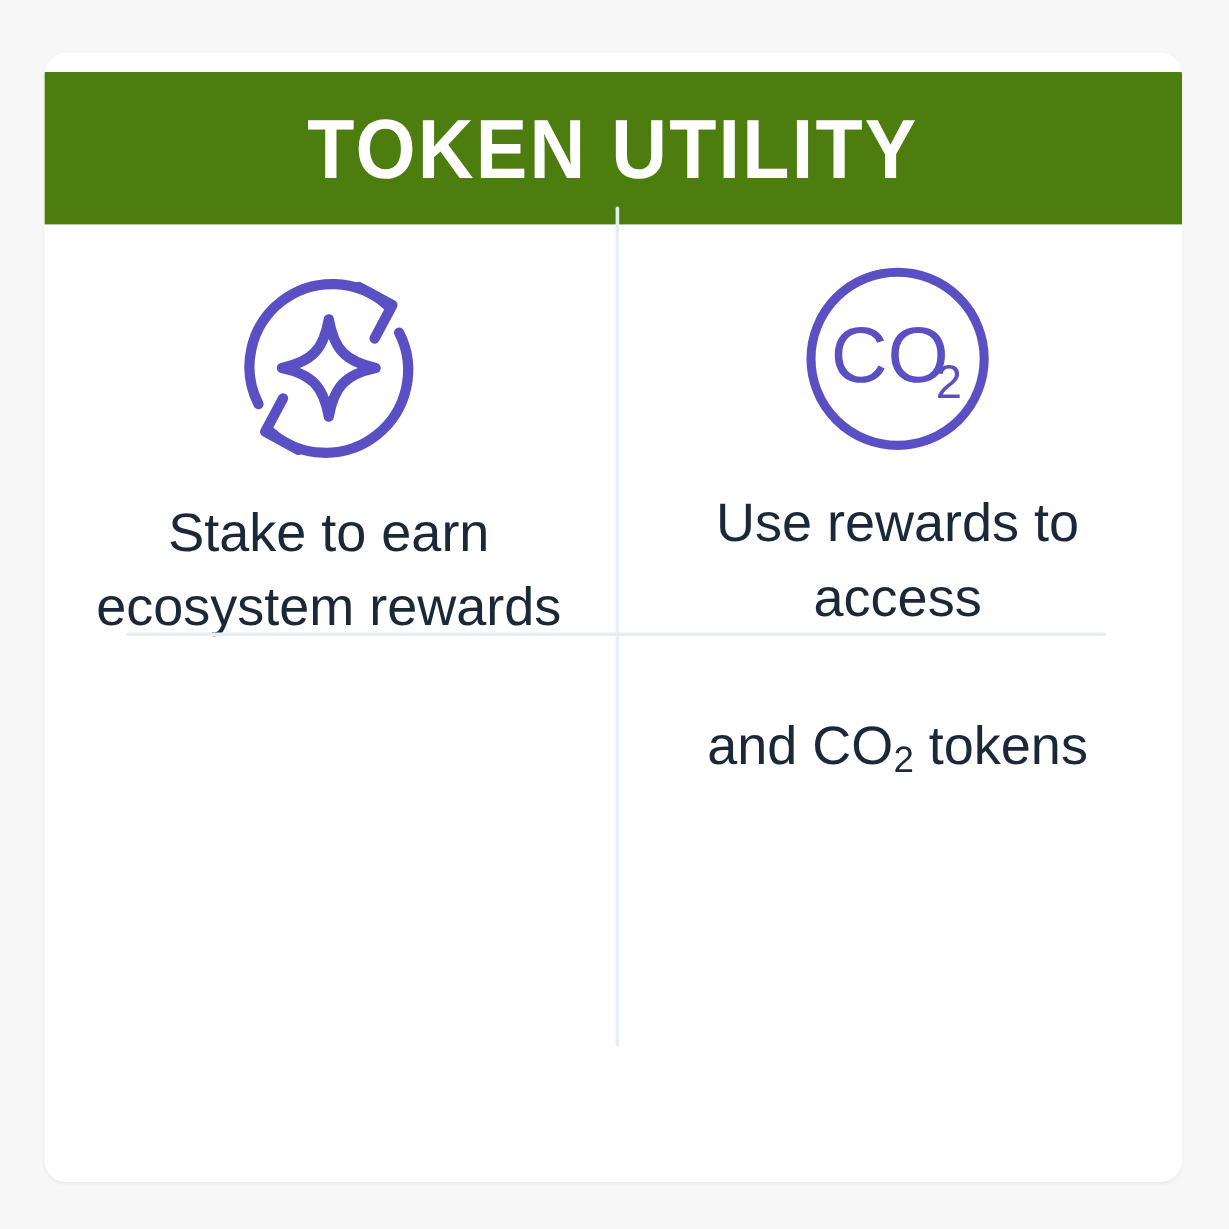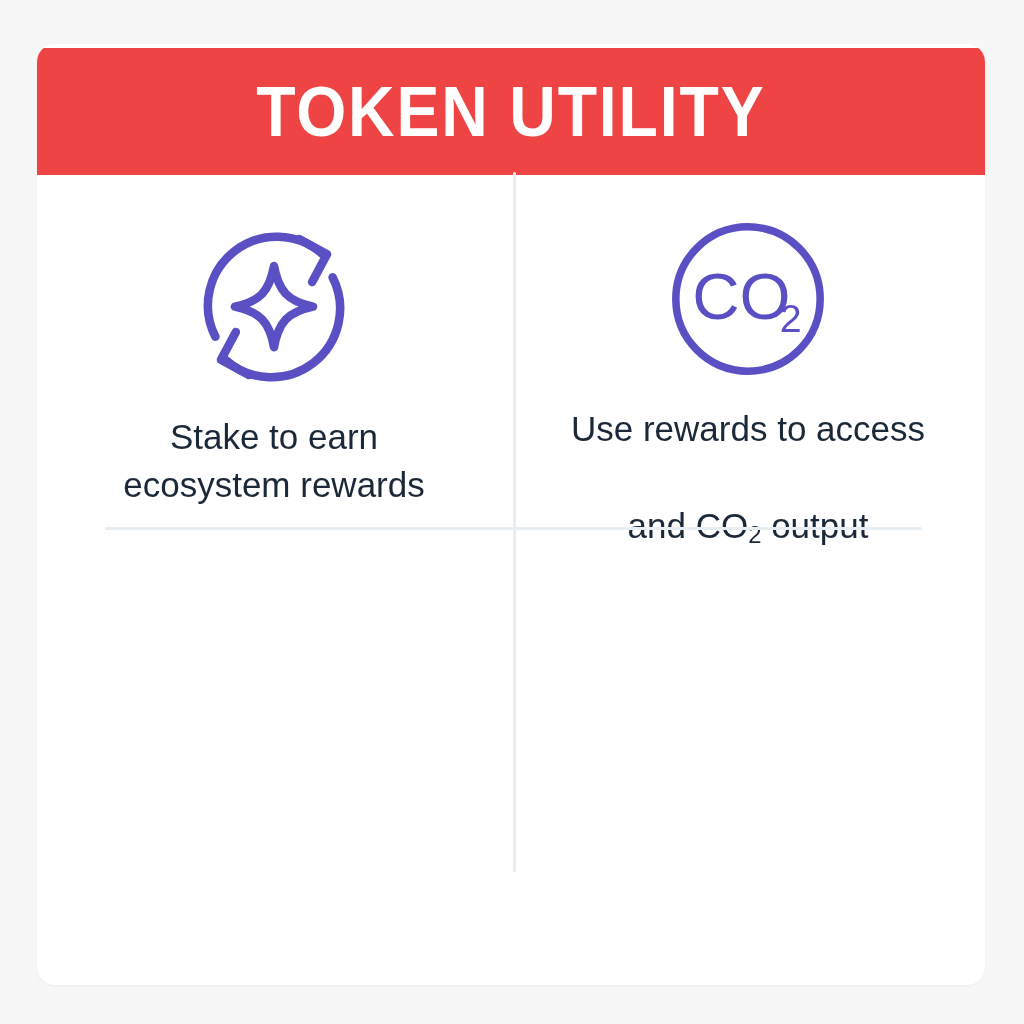--- a/index.html
+++ b/index.html
@@ -29,24 +29,24 @@
     background: #ffffff;
     border-radius: 18px;
     overflow: hidden;
     box-shadow: 0 1px 3px rgba(20,25,50,0.05);
   }
 
   
   .card-header {
     position: absolute;
     left: 0;
-    top: 4px;
+    top: 16px;
     width: 948px;
     height: 127px;
-    background: #ef4444;
+    background: #4d7c0f;
     display: flex;
     align-items: center;
     justify-content: center;
   }
 
   .card-title {
     color: #ffffff;
     font-family: "Liberation Sans Narrow", "Liberation Sans", "DejaVu Sans", sans-serif;
     font-size: 70px;
     font-weight: bold;
@@ -83,21 +83,21 @@
     height: 200px;
     display: flex;
     align-items: center;
   }
 
   .icon-wrap svg { display: block; overflow: visible; }
 
   .caption {
     margin-top: 6px;
     color: #1b2838;
-    font-size: 35px;
+    font-size: 45px;
     line-height: 1.38;
     text-align: center;
     max-width: 430px;
     font-weight: 400;
     white-space: pre-line;
   }
 
   .caption sub {
     font-size: 0.68em;
     vertical-align: -0.22em;
@@ -161,21 +161,21 @@
 
 
       <div class="cell cell-bottom">
         <div class="icon-wrap">
           <svg width="164" height="164" viewBox="0 0 100 100" fill="none">
             <circle cx="50" cy="50" r="44" stroke="#5b4fc4" stroke-width="4.6"></circle>
             <text x="46" y="62" text-anchor="middle" font-family="Liberation Sans, DejaVu Sans, sans-serif" font-size="40" fill="#5b4fc4">CO</text>
             <text x="76" y="70" text-anchor="middle" font-family="Liberation Sans, DejaVu Sans, sans-serif" font-size="24" fill="#5b4fc4">2</text>
           </svg>
         </div>
-        <div class="caption"><span>Use rewards to access</span><br><br><span>and CO</span><sub>2</sub><span> output</span></div>
+        <div class="caption"><span>Use rewards to access</span><br><br><span>and CO</span><sub>2</sub><span> tokens</span></div>
       </div>
 
       <div class="cell cell-bottom">
       </div>
 
     </div>
 
     <div class="divider-v"></div>
     <div class="divider-h"></div>
 

